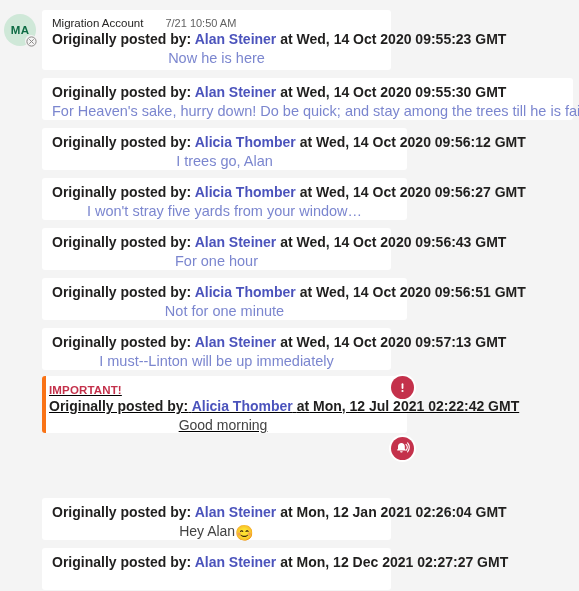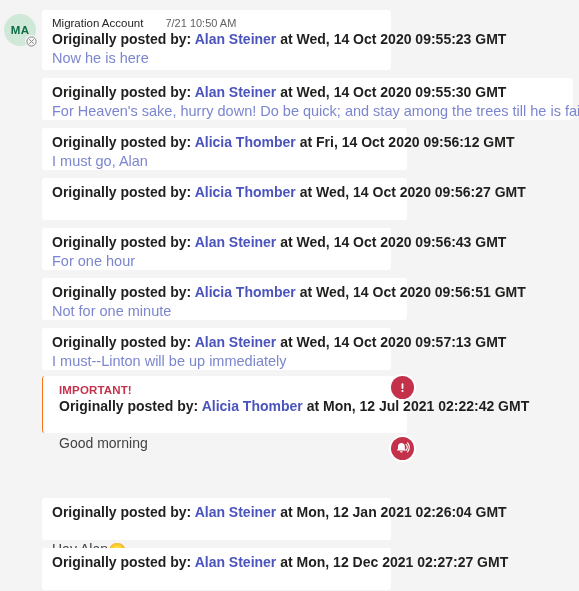--- a/index.html
+++ b/index.html
@@ -62,22 +62,23 @@
   
   .msg {
     position: absolute;
     background: #ffffff;
     border-radius: 3px;
     box-sizing: border-box;
     padding: 6px 10px 7px 10px;
     box-shadow: 0 0 0 0 rgba(0,0,0,0);
   }
   .msg.with-accent {
-    border-left: 1px solid #f97316;
-    padding-left: 16px;
+    border-left: 4px solid #f97316;
+    padding-left: 3px;
+    text-decoration: underline;
   }
 
   .meta-line {
     font-size: 11.5px;
     color: #484644;
     line-height: 15px;
     white-space: nowrap;
   }
   .meta-line .sender-name {
     color: #252423;
@@ -99,25 +100,25 @@
     color: #4b53bc;
     font-weight: 700;
   }
 
   .body-text {
     font-size: 14.5px;
     color: #7b86cf;
     line-height: 20px;
     white-space: nowrap;
     padding-top: 1px;
+    text-align: center;
   }
   .body-text.plain {
     color: #424242;
     font-size: 14px;
-    margin-top: 18px;
   }
 
   .priority-label {
     font-size: 11.5px;
     font-weight: 700;
     color: #c4314b;
     line-height: 16px;
     letter-spacing: .15px;
   }
 
@@ -177,32 +178,33 @@
       <span>Wed, 14 Oct 2020 09:55:30 GMT</span>
     </div>
     <div class="body-text">For Heaven's sake, hurry down! Do be quick; and stay among the trees till he is fairly in</div>
   </div>
 
   <div class="msg" style="left:42px; top:128px; width:365px; height:42px;">
     <div class="orig-line">
       <span>Originally posted by:</span>
       <span class="author">Alicia Thomber</span>
       <span>at</span>
-      <span>Fri, 14 Oct 2020 09:56:12 GMT</span>
-    </div>
-    <div class="body-text">I must go, Alan</div>
+      <span>Wed, 14 Oct 2020 09:56:12 GMT</span>
+    </div>
+    <div class="body-text">I trees go, Alan</div>
   </div>
 
   <div class="msg" style="left:42px; top:178px; width:365px; height:42px;">
     <div class="orig-line">
       <span>Originally posted by:</span>
       <span class="author">Alicia Thomber</span>
       <span>at</span>
       <span>Wed, 14 Oct 2020 09:56:27 GMT</span>
     </div>
+    <div class="body-text">I won't stray five yards from your window…</div>
   </div>
 
   <div class="msg" style="left:42px; top:228px; width:349px; height:42px;">
     <div class="orig-line">
       <span>Originally posted by:</span>
       <span class="author">Alan Steiner</span>
       <span>at</span>
       <span>Wed, 14 Oct 2020 09:56:43 GMT</span>
     </div>
     <div class="body-text">For one hour</div>

